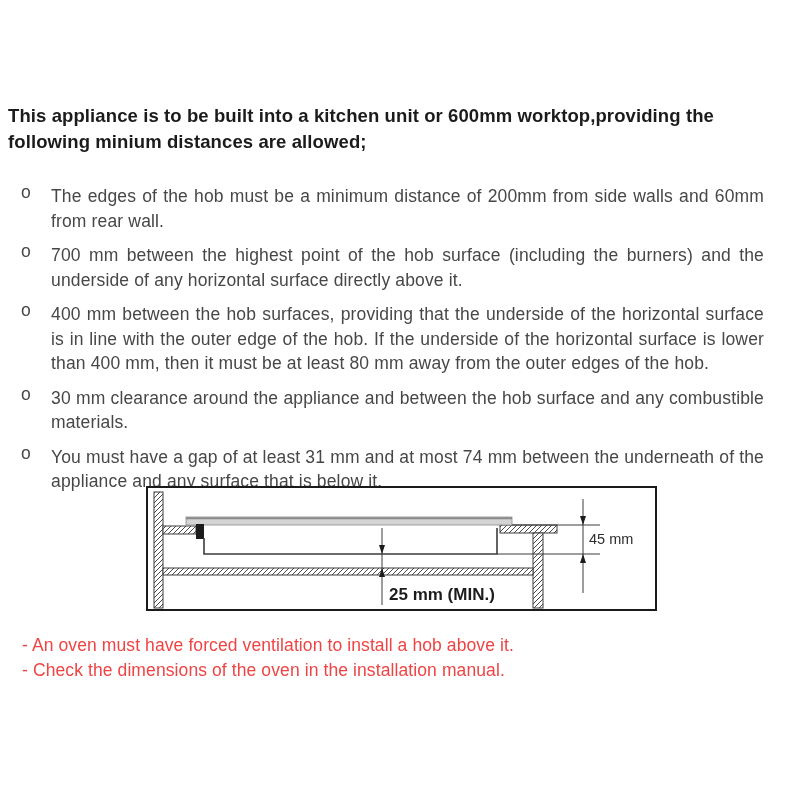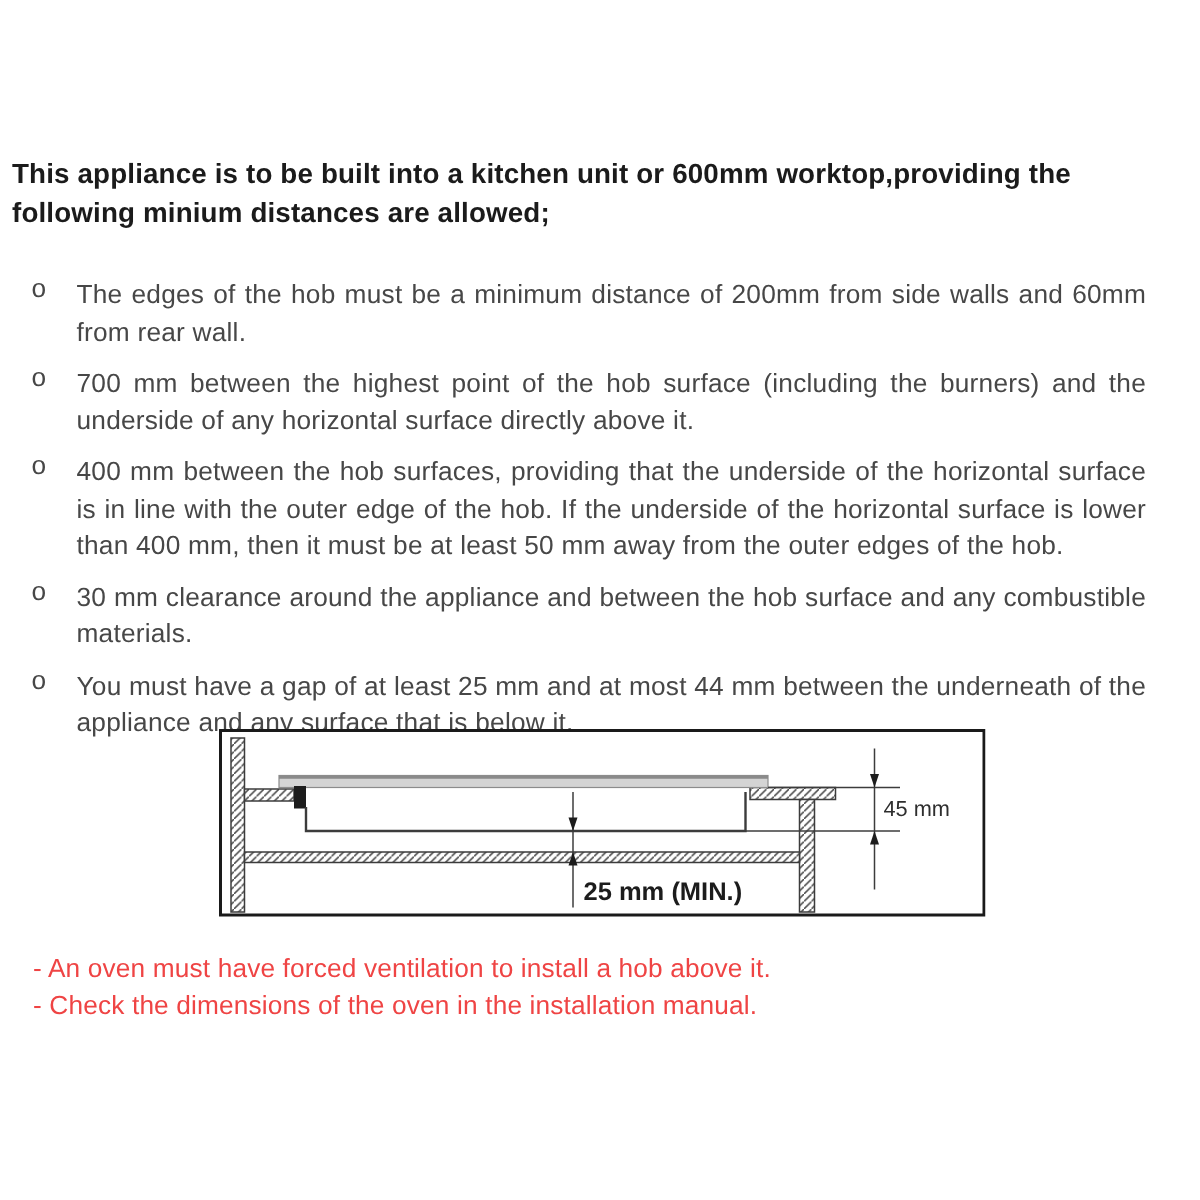--- a/index.html
+++ b/index.html
@@ -108,29 +108,29 @@
     <li>
       <span class="bullet-marker">o</span>
       <p class="bullet-text">The edges of the hob must be a minimum distance of 200mm from side walls and 60mm from rear wall.</p>
     </li>
     <li>
       <span class="bullet-marker">o</span>
       <p class="bullet-text">700 mm between the highest point of the hob surface (including the burners) and the underside of any horizontal surface directly above it.</p>
     </li>
     <li>
       <span class="bullet-marker">o</span>
-      <p class="bullet-text">400 mm between the hob surfaces, providing that the underside of the horizontal surface is in line with the outer edge of the hob. If the underside of the horizontal surface is lower than 400 mm, then it must be at least 50 mm away from the outer edges of the hob.</p>
+      <p class="bullet-text">400 mm between the hob surfaces, providing that the underside of the horizontal surface is in line with the outer edge of the hob. If the underside of the horizontal surface is lower than 400 mm, then it must be at least 80 mm away from the outer edges of the hob.</p>
     </li>
     <li>
       <span class="bullet-marker">o</span>
       <p class="bullet-text">30 mm clearance around the appliance and between the hob surface and any combustible materials.</p>
     </li>
     <li>
       <span class="bullet-marker">o</span>
-      <p class="bullet-text">You must have a gap of at least 25 mm and at most 44 mm between the underneath of the appliance and any surface that is below it.</p>
+      <p class="bullet-text">You must have a gap of at least 31 mm and at most 74 mm between the underneath of the appliance and any surface that is below it.</p>
     </li>
   </ul>
 
   <figure class="diagram">
     <svg width="511" height="126" viewBox="0 0 511 126" xmlns="http://www.w3.org/2000/svg">
       <defs>
         <pattern id="hatch" width="5" height="5" patternUnits="userSpaceOnUse">
           <rect width="5" height="5" fill="#ffffff"></rect>
           <path d="M0,5 L5,0" stroke="#4a4a4a" stroke-width="1"></path>
         </pattern>

